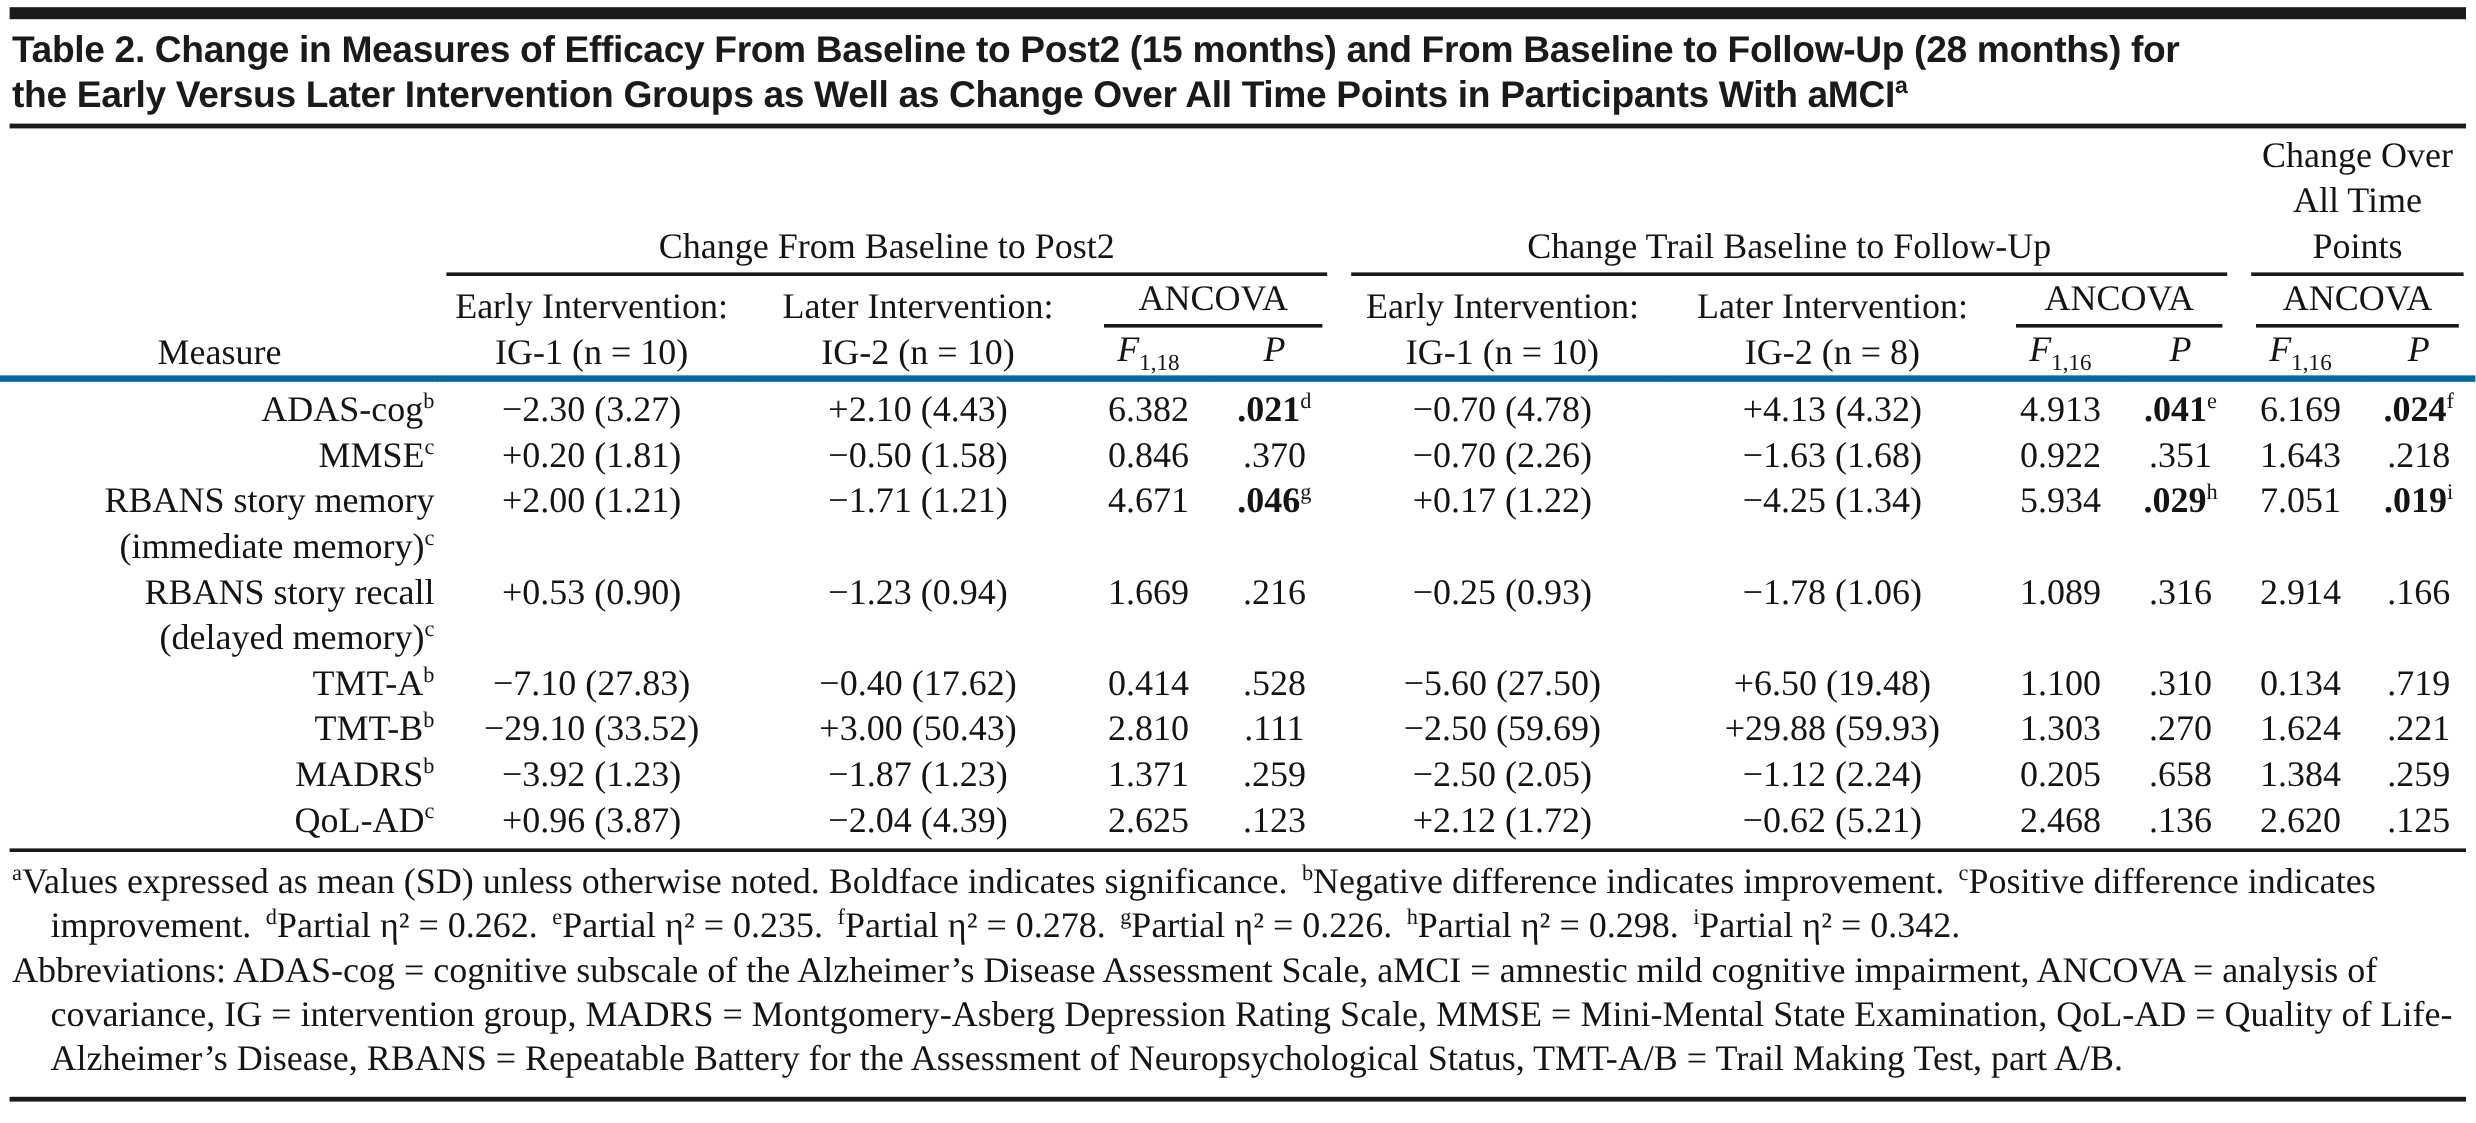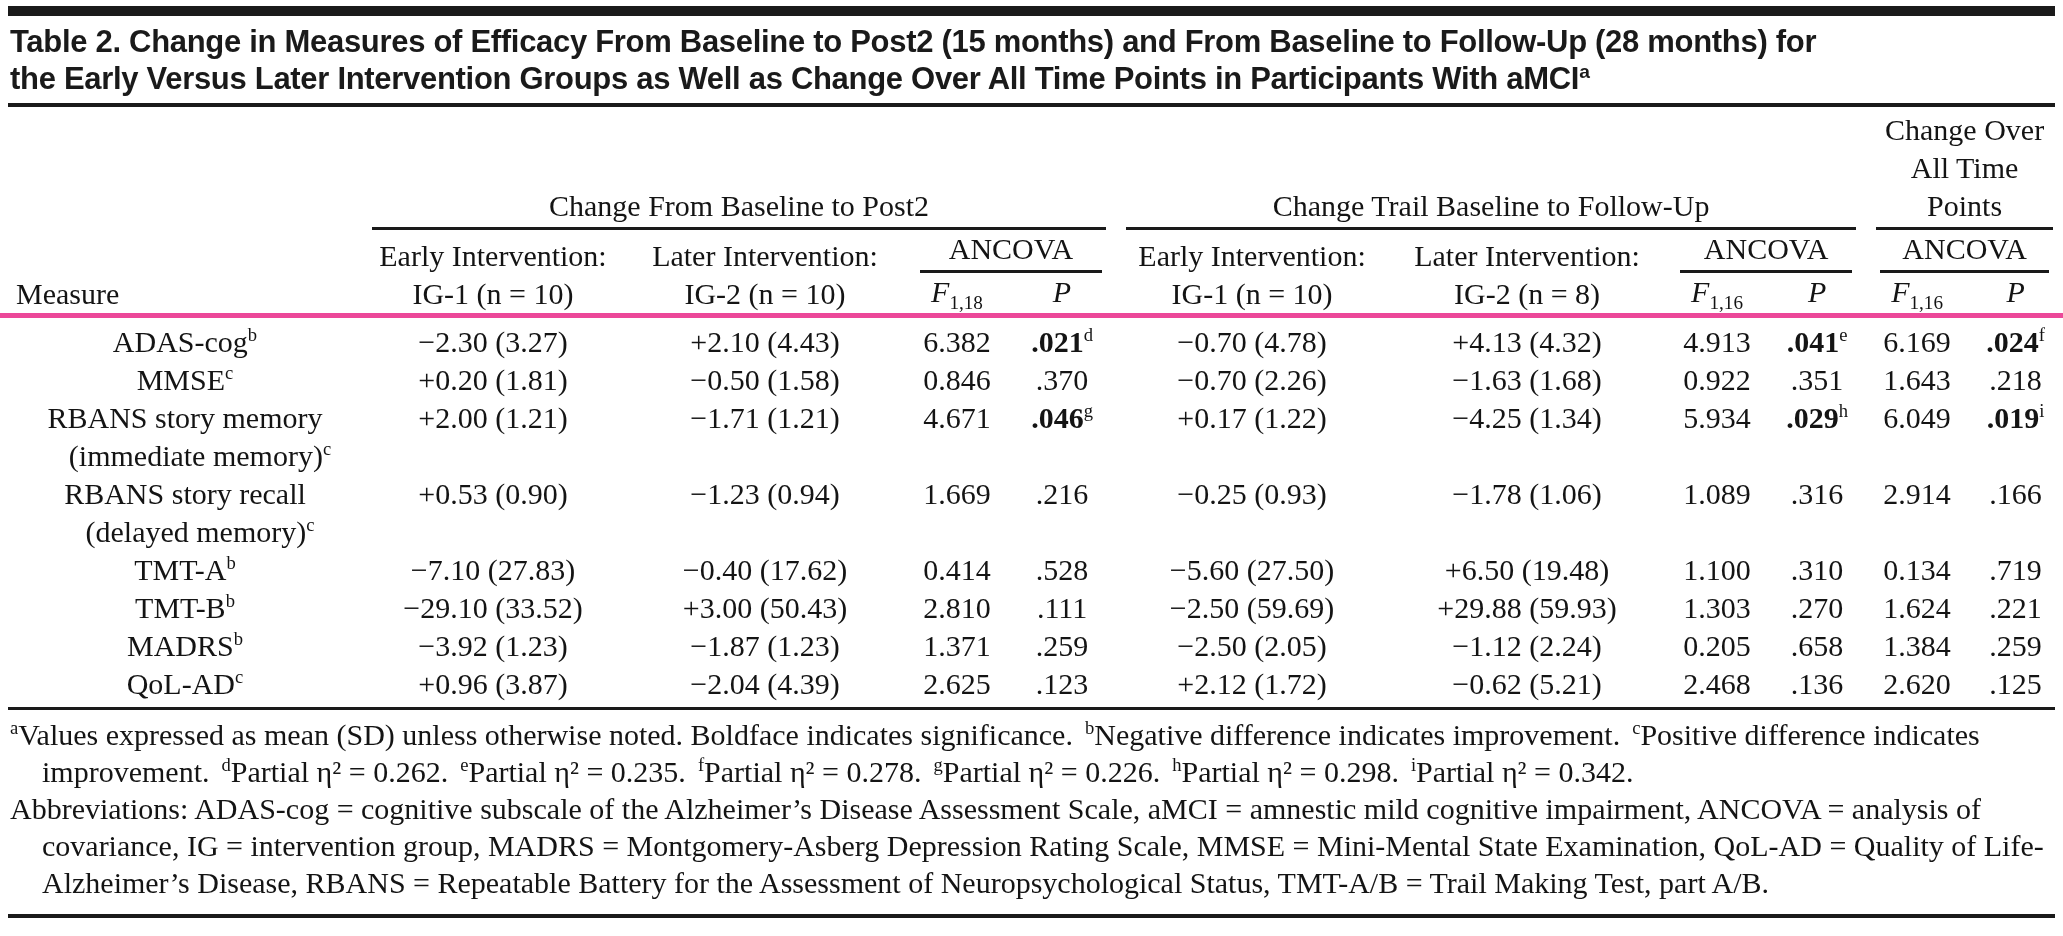--- a/index.html
+++ b/index.html
@@ -23,33 +23,33 @@
   .bottom-rule{ height: 4px; background: #1a1a1a; margin: 10px 8px 0 8px; }
 
   
   table {
     width: 2063px; table-layout: fixed;
     border-collapse: collapse; border-spacing: 0;
     font-size: 30px; line-height: 38px; color: #141414;
   }
   th, td { font-weight: normal; padding: 0; }
   thead th { vertical-align: bottom; text-align: center; }
-  .hb { border-bottom: 5px solid #ec4899; }
+  .hb { border-bottom: 5px solid #0369a1; }
   .grp-pad { padding: 4px 10px 0 10px; margin-top: 16px; }
   .grp-rule { border-bottom: 3px solid #1a1a1a; padding-bottom: 2px; }
   .ancova-cell { padding: 0 14px; }
-  .measure-h { text-align: left; padding-left: 16px; }
+  .measure-h { text-align: center; padding-left: 4px; }
   .fp { padding-bottom: 2px; text-align: center; }
   .fp i { font-style: italic; }
   sub { font-size: 64%; line-height: 0; }
   sup { font-size: 62%; line-height: 0; }
 
   tbody td { vertical-align: top; text-align: center; }
   tbody tr.first td { padding-top: 5px; }
-  td.measure { text-align: center; padding-left: 8px; }
+  td.measure { text-align: right; padding-left: 8px; }
   .m2 { padding-left: 30px; }
   .sig { font-weight: bold; }
   .sig sup { font-weight: normal; }
 
   
   .footnotes { font-size: 30px; line-height: 37px; margin: 6px 10px 13px 10px; }
   .footnotes p { margin: 0; padding-left: 32px; text-indent: -32px; }
   .fn-seg { margin-right: 12px; }
 </style>
 </head>
@@ -148,21 +148,21 @@
         <td class="measure"><span>RBANS story memory</span><sup></sup>
           <div class="m2"><span>(immediate memory)</span><sup>c</sup></div></td>
         <td>+2.00 (1.21)</td>
         <td>−1.71 (1.21)</td>
         <td>4.671</td>
         <td><span class="sig"><span>.046</span><sup>g</sup></span></td>
         <td>+0.17 (1.22)</td>
         <td>−4.25 (1.34)</td>
         <td>5.934</td>
         <td><span class="sig"><span>.029</span><sup>h</sup></span></td>
-        <td>6.049</td>
+        <td>7.051</td>
         <td><span class="sig"><span>.019</span><sup>i</sup></span></td>
       </tr>
 
       <tr>
         <td class="measure"><span>RBANS story recall</span><sup></sup>
           <div class="m2"><span>(delayed memory)</span><sup>c</sup></div></td>
         <td>+0.53 (0.90)</td>
         <td>−1.23 (0.94)</td>
         <td>1.669</td>
         <td>.216</td>

